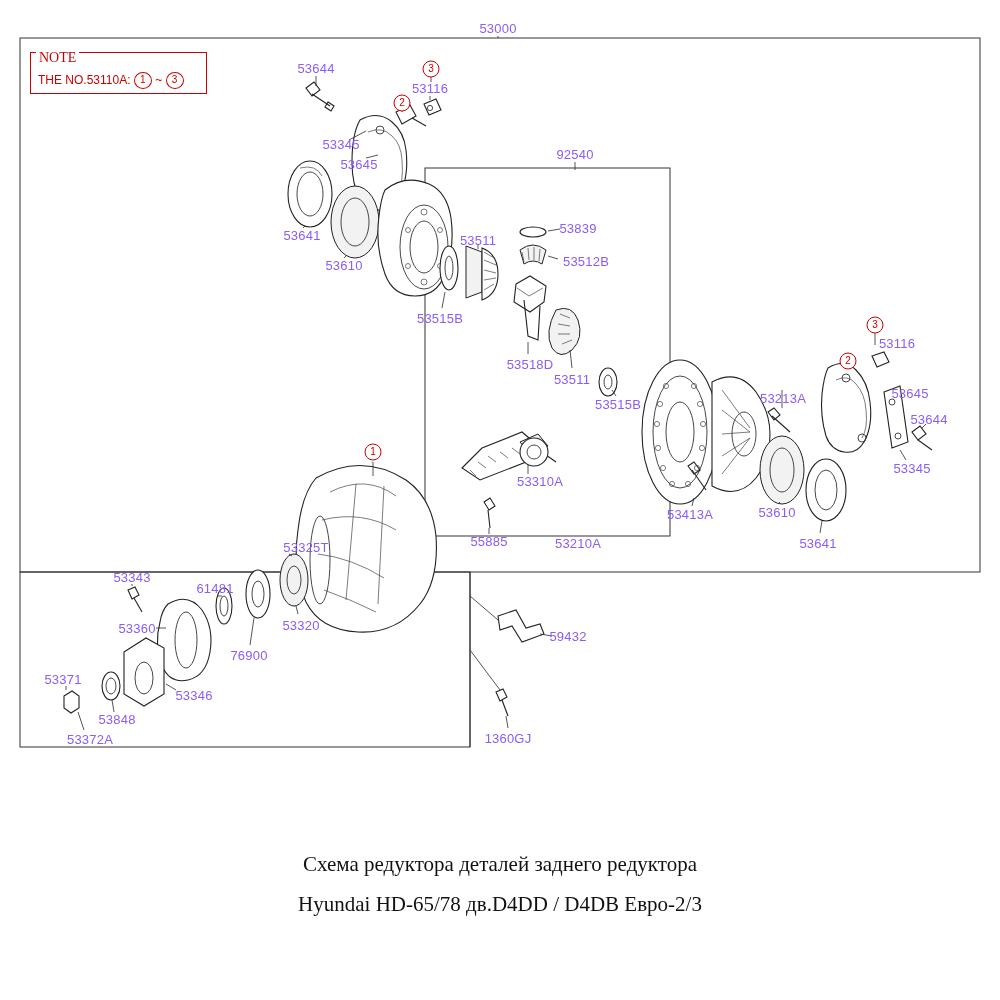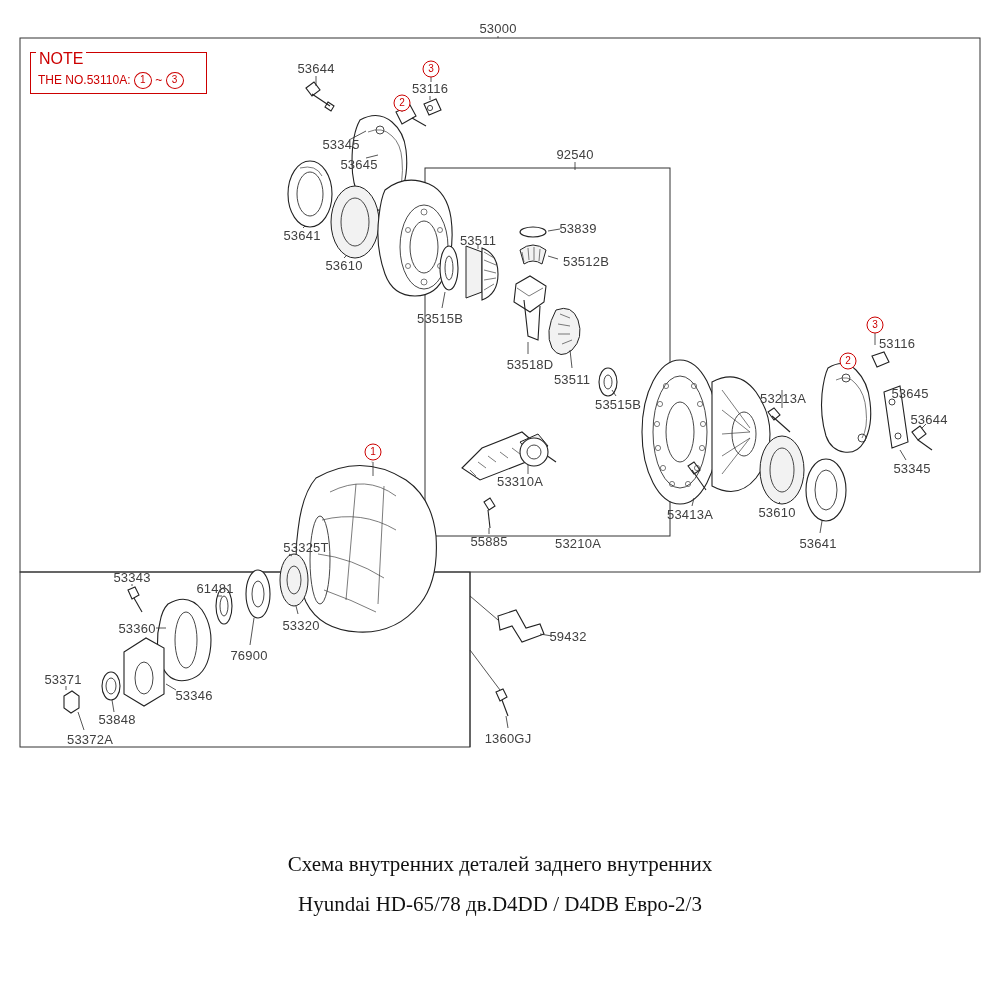--- a/index.html
+++ b/index.html
@@ -21,21 +21,21 @@
     height: 1000px;
   }
   svg#diagram {
     position: absolute;
     left: 0; top: 0;
     width: 1000px;
     height: 1000px;
   }
   .lbl {
     position: absolute;
-    color: #404040;
+    color: #8b5cf6;
     font-size: 13px;
     font-family: "Liberation Sans", sans-serif;
     white-space: nowrap;
     transform: translate(-50%, -50%);
     letter-spacing: 0.2px;
     text-align: right;
   }
   .note-box {
     position: absolute;
     left: 30px;
@@ -43,24 +43,24 @@
     width: 175px;
     height: 40px;
     border: 1px solid #cc0000;
     background: #ffffff;
   }
   .note-word {
     position: absolute;
     left: 36px;
     top: 50px;
     color: #cc0000;
-    font-size: 16px;
+    font-size: 14px;
     background: #fff;
     padding: 0 3px;
-    font-family: Liberation Sans, sans-serif;
+    font-family: Liberation Serif, serif;
   }
   .note-line {
     position: absolute;
     left: 38px;
     top: 72px;
     color: #cc0000;
     font-size: 12px;
     font-family: "Liberation Sans", sans-serif;
     white-space: nowrap;
   }
@@ -330,34 +330,34 @@
   <div class="lbl" style="left:586px;top:261px;">53512B</div>
   <div class="lbl" style="left:440px;top:318px;">53515B</div>
   <div class="lbl" style="left:530px;top:364px;">53518D</div>
   <div class="lbl" style="left:572px;top:379px;">53511</div>
   <div class="lbl" style="left:618px;top:404px;">53515B</div>
   <div class="lbl" style="left:897px;top:343px;">53116</div>
   <div class="lbl" style="left:910px;top:393px;">53645</div>
   <div class="lbl" style="left:929px;top:419px;">53644</div>
   <div class="lbl" style="left:783px;top:398px;">53213A</div>
   <div class="lbl" style="left:912px;top:468px;">53345</div>
-  <div class="lbl" style="left:520px;top:481px;">53310A</div>
+  <div class="lbl" style="left:540px;top:481px;">53310A</div>
   <div class="lbl" style="left:690px;top:514px;">53413A</div>
   <div class="lbl" style="left:777px;top:512px;">53610</div>
   <div class="lbl" style="left:818px;top:543px;">53641</div>
   <div class="lbl" style="left:489px;top:541px;">55885</div>
   <div class="lbl" style="left:578px;top:543px;">53210A</div>
   <div class="lbl" style="left:282px;top:547px;margin-left:24px;">53325T</div>
   <div class="lbl" style="left:132px;top:577px;">53343</div>
   <div class="lbl" style="left:215px;top:588px;">61481</div>
   <div class="lbl" style="left:137px;top:628px;">53360</div>
   <div class="lbl" style="left:301px;top:625px;">53320</div>
   <div class="lbl" style="left:249px;top:655px;">76900</div>
   <div class="lbl" style="left:568px;top:636px;">59432</div>
   <div class="lbl" style="left:63px;top:679px;">53371</div>
   <div class="lbl" style="left:194px;top:695px;">53346</div>
   <div class="lbl" style="left:117px;top:719px;">53848</div>
   <div class="lbl" style="left:90px;top:739px;">53372A</div>
   <div class="lbl" style="left:508px;top:738px;">1360GJ</div>
 
-  <div class="caption" id="caption1">Схема внутренних деталей заднего внутренних</div>
+  <div class="caption" id="caption1">Схема редуктора деталей заднего редуктора</div>
   <div class="caption" id="caption2">Hyundai HD-65/78 дв.D4DD / D4DB Евро-2/3</div>
 </div>
 
 </body></html>

